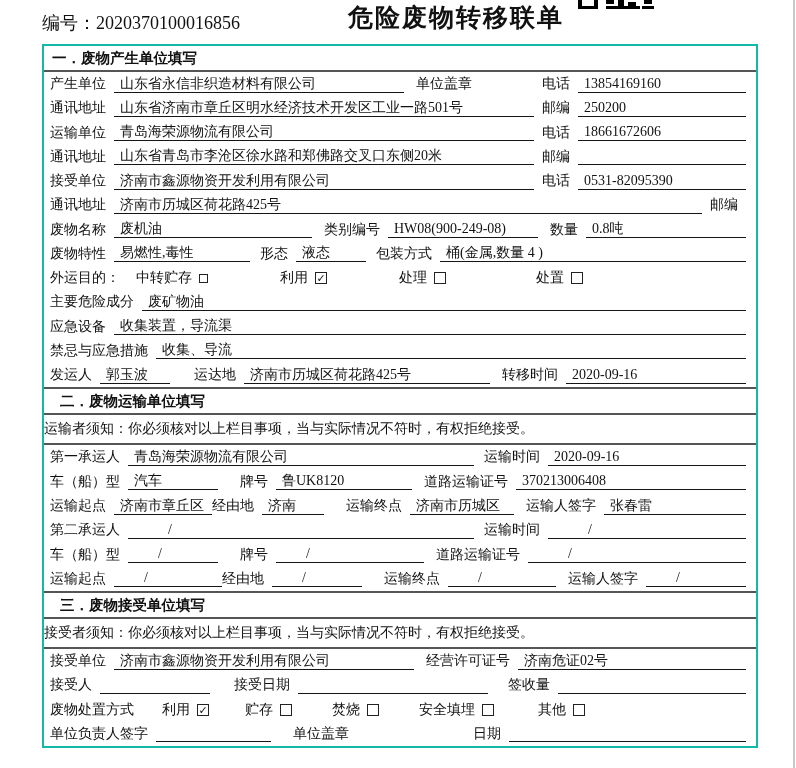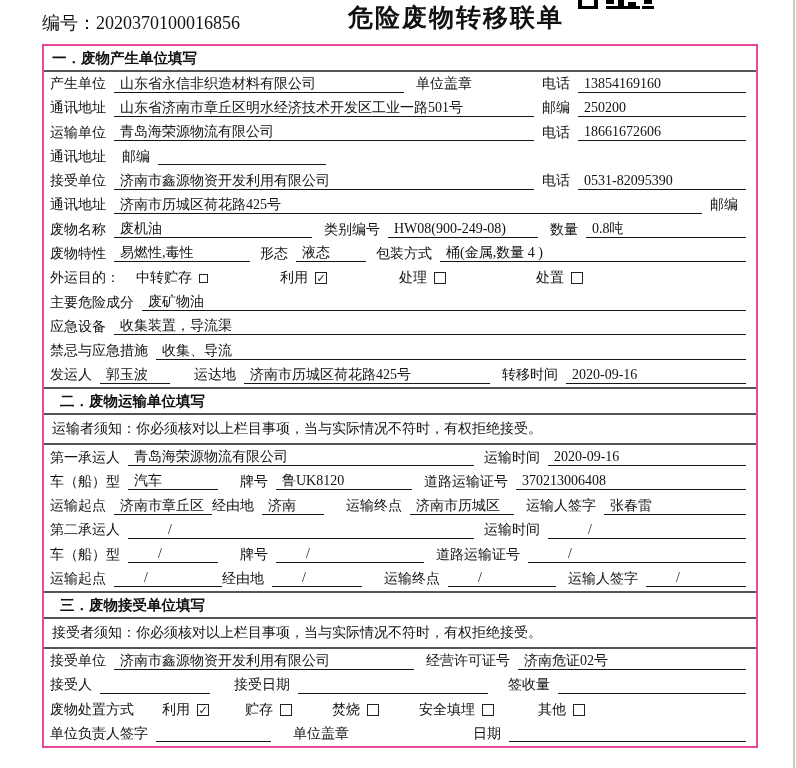--- a/index.html
+++ b/index.html
@@ -10,31 +10,31 @@
   }
   .page-edge{position:absolute;right:1px;top:0;bottom:0;width:2px;background:#c9c9c9;}
   .topnum{position:absolute;left:42px;top:11px;font-size:18px;white-space:nowrap;}
   .doc-title{
     position:absolute;left:348px;top:1px;font-size:25px;font-weight:bold;letter-spacing:2px;
     font-family:"Liberation Sans","DejaVu Sans",sans-serif;white-space:nowrap;
   }
   .qr{position:absolute;left:578px;top:0;}
   .ftable{
     position:absolute;left:42px;top:44px;width:716px;height:704px;
-    border:2px solid #ec4899;box-sizing:border-box;
-    display:flex;flex-direction:column;
+    border:2px solid #14b8a6;box-sizing:border-box;
+    display:flex;flex-direction:column;justify-content:flex-end;
   }
   .sec-h{
     flex:0 0 auto;font-weight:bold;font-size:14.5px;
     font-family:"Liberation Sans","DejaVu Sans",sans-serif;
     padding:3px 0 2px 8px;border-bottom:2px solid #555;
   }
   .sec-h.mid{border-top:2px solid #555;padding-left:16px;}
   .notice{
-    flex:0 0 auto;font-size:14px;padding:5px 0 5px 8px;border-bottom:2px solid #555;
+    flex:0 0 auto;font-size:14px;padding:5px 0 5px 0;border-bottom:2px solid #555;
     display:flex;align-items:center;
   }
   .row{
     flex:1 1 0;min-height:0;display:flex;align-items:center;
     padding:0 10px 0 6px;font-size:14px;white-space:nowrap;
   }
   .lb{white-space:nowrap;padding-right:8px;}
   .lb0{white-space:nowrap;}
   .u{
     border-bottom:1px solid #151515;white-space:nowrap;overflow:hidden;
@@ -104,20 +104,21 @@
 
   <div class="row">
     <span class="lb">运输单位</span>
     <span class="u grow">青岛海荣源物流有限公司</span>
     <span class="lb ml8">电话</span>
     <span class="u w168">18661672606</span>
   </div>
 
   <div class="row">
     <span class="lb">通讯地址</span>
+    <span class="u grow">山东省青岛市李沧区徐水路和郑佛路交叉口东侧20米</span>
     <span class="lb ml8">邮编</span>
     <span class="u w168"></span>
   </div>
 
   <div class="row">
     <span class="lb">接受单位</span>
     <span class="u grow">济南市鑫源物资开发利用有限公司</span>
     <span class="lb ml8">电话</span>
     <span class="u w168">0531-82095390</span>
   </div>

